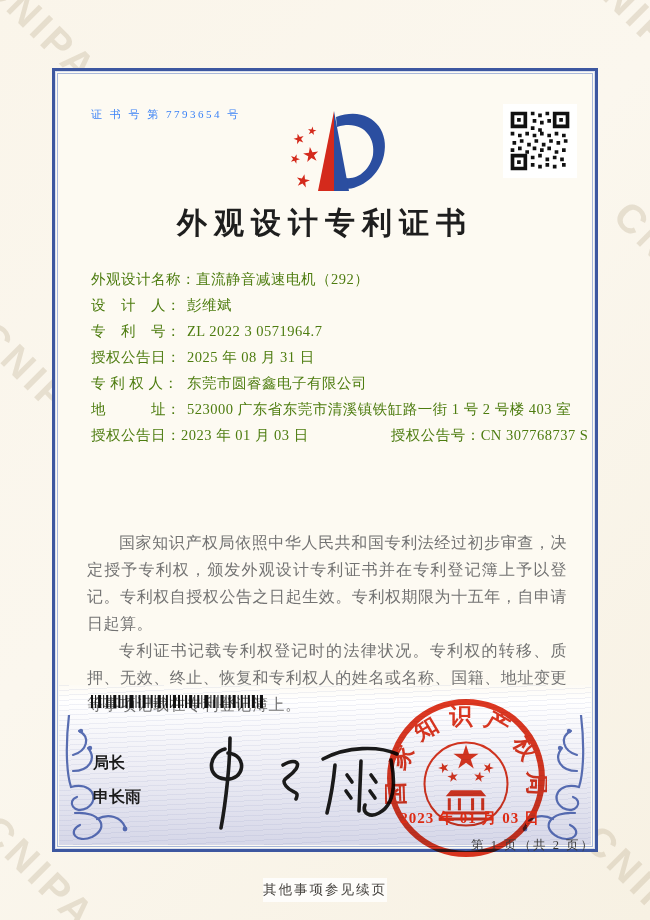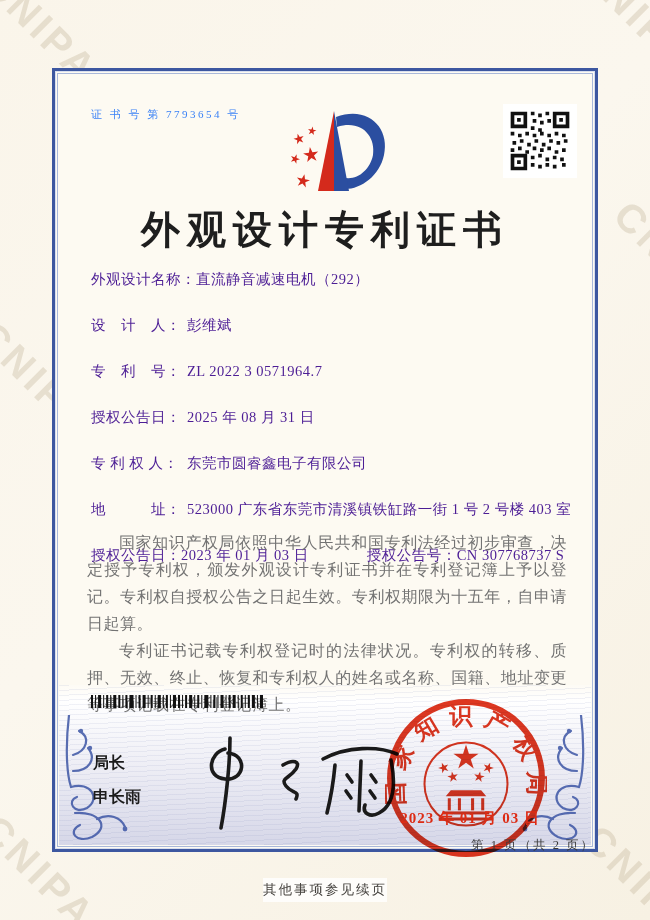--- a/index.html
+++ b/index.html
@@ -8,26 +8,26 @@
   
   .wm{position:absolute;font-family:"Liberation Sans","DejaVu Sans",sans-serif;font-weight:bold;font-size:40px;letter-spacing:4px;color:rgba(186,168,138,.30);transform:rotate(45deg);white-space:nowrap;pointer-events:none;}
   .wm.big{font-size:46px;color:rgba(186,168,138,.26);}
   
   .frame{position:absolute;left:52px;top:68px;width:540px;height:778px;border:3px solid #3d57a0;background:#fdfaf2;box-shadow:0 0 0 1px #d9dfee inset;}
   .frame-inner{position:absolute;inset:2px;border:1px solid #a9b8da;pointer-events:none;z-index:5;}
   
   .cert-no{position:absolute;left:36px;top:36px;font-size:11px;letter-spacing:2.5px;color:#3b82f6;text-align:center;}
   .logo{position:absolute;left:232px;top:32px;}
   .qr{position:absolute;right:18px;top:33px;width:74px;height:74px;background:#fff;padding:4px;box-sizing:border-box;}
-  .title{position:absolute;left:0;right:0;top:132px;text-align:center;font-size:39px;font-weight:bold;letter-spacing:7px;color:#1e1e1e;}
-  
-  .fields{position:absolute;left:36px;right:26px;top:196px;display:flex;flex-direction:column;gap:22px;font-size:14.5px;color:#4c1d95;}
+  .title{position:absolute;left:0;right:0;top:132px;text-align:center;font-size:30px;font-weight:bold;letter-spacing:7px;color:#1e1e1e;}
+  
+  .fields{position:absolute;left:36px;right:26px;top:196px;display:flex;flex-direction:column;gap:2px;font-size:14.5px;color:#4d7c0f;}
   .frow{line-height:24px;letter-spacing:.5px;white-space:nowrap;}
   .flabel{display:inline-block;min-width:96px;}
-  .grant-pair2{margin-left:58px;text-align:center;}
+  .grant-pair2{margin-left:82px;text-align:center;}
   
   .paras{position:absolute;left:32px;right:28px;top:458px;font-size:16px;line-height:27px;color:#737373;text-align:justify;letter-spacing:.5px;}
   .paras p{margin:0;text-indent:2em;}
   
   .band{position:absolute;left:4px;right:4px;bottom:4px;height:160px;background:linear-gradient(180deg,rgba(255,255,255,.2) 0%,#ffffff 10%,#ececf4 55%,#d6d7e8 100%);}
   .band::after{content:"";position:absolute;inset:0;background:repeating-linear-gradient(177deg,rgba(110,122,176,.10) 0 1px,rgba(255,255,255,0) 1px 5px);}
   .flourish{position:absolute;bottom:2px;opacity:.85;}
   .flourish.left{left:2px;}
   .flourish.right{right:2px;transform:scaleX(-1);}
   .barcode{position:absolute;left:36px;top:624px;width:172px;height:13px;z-index:6;}

